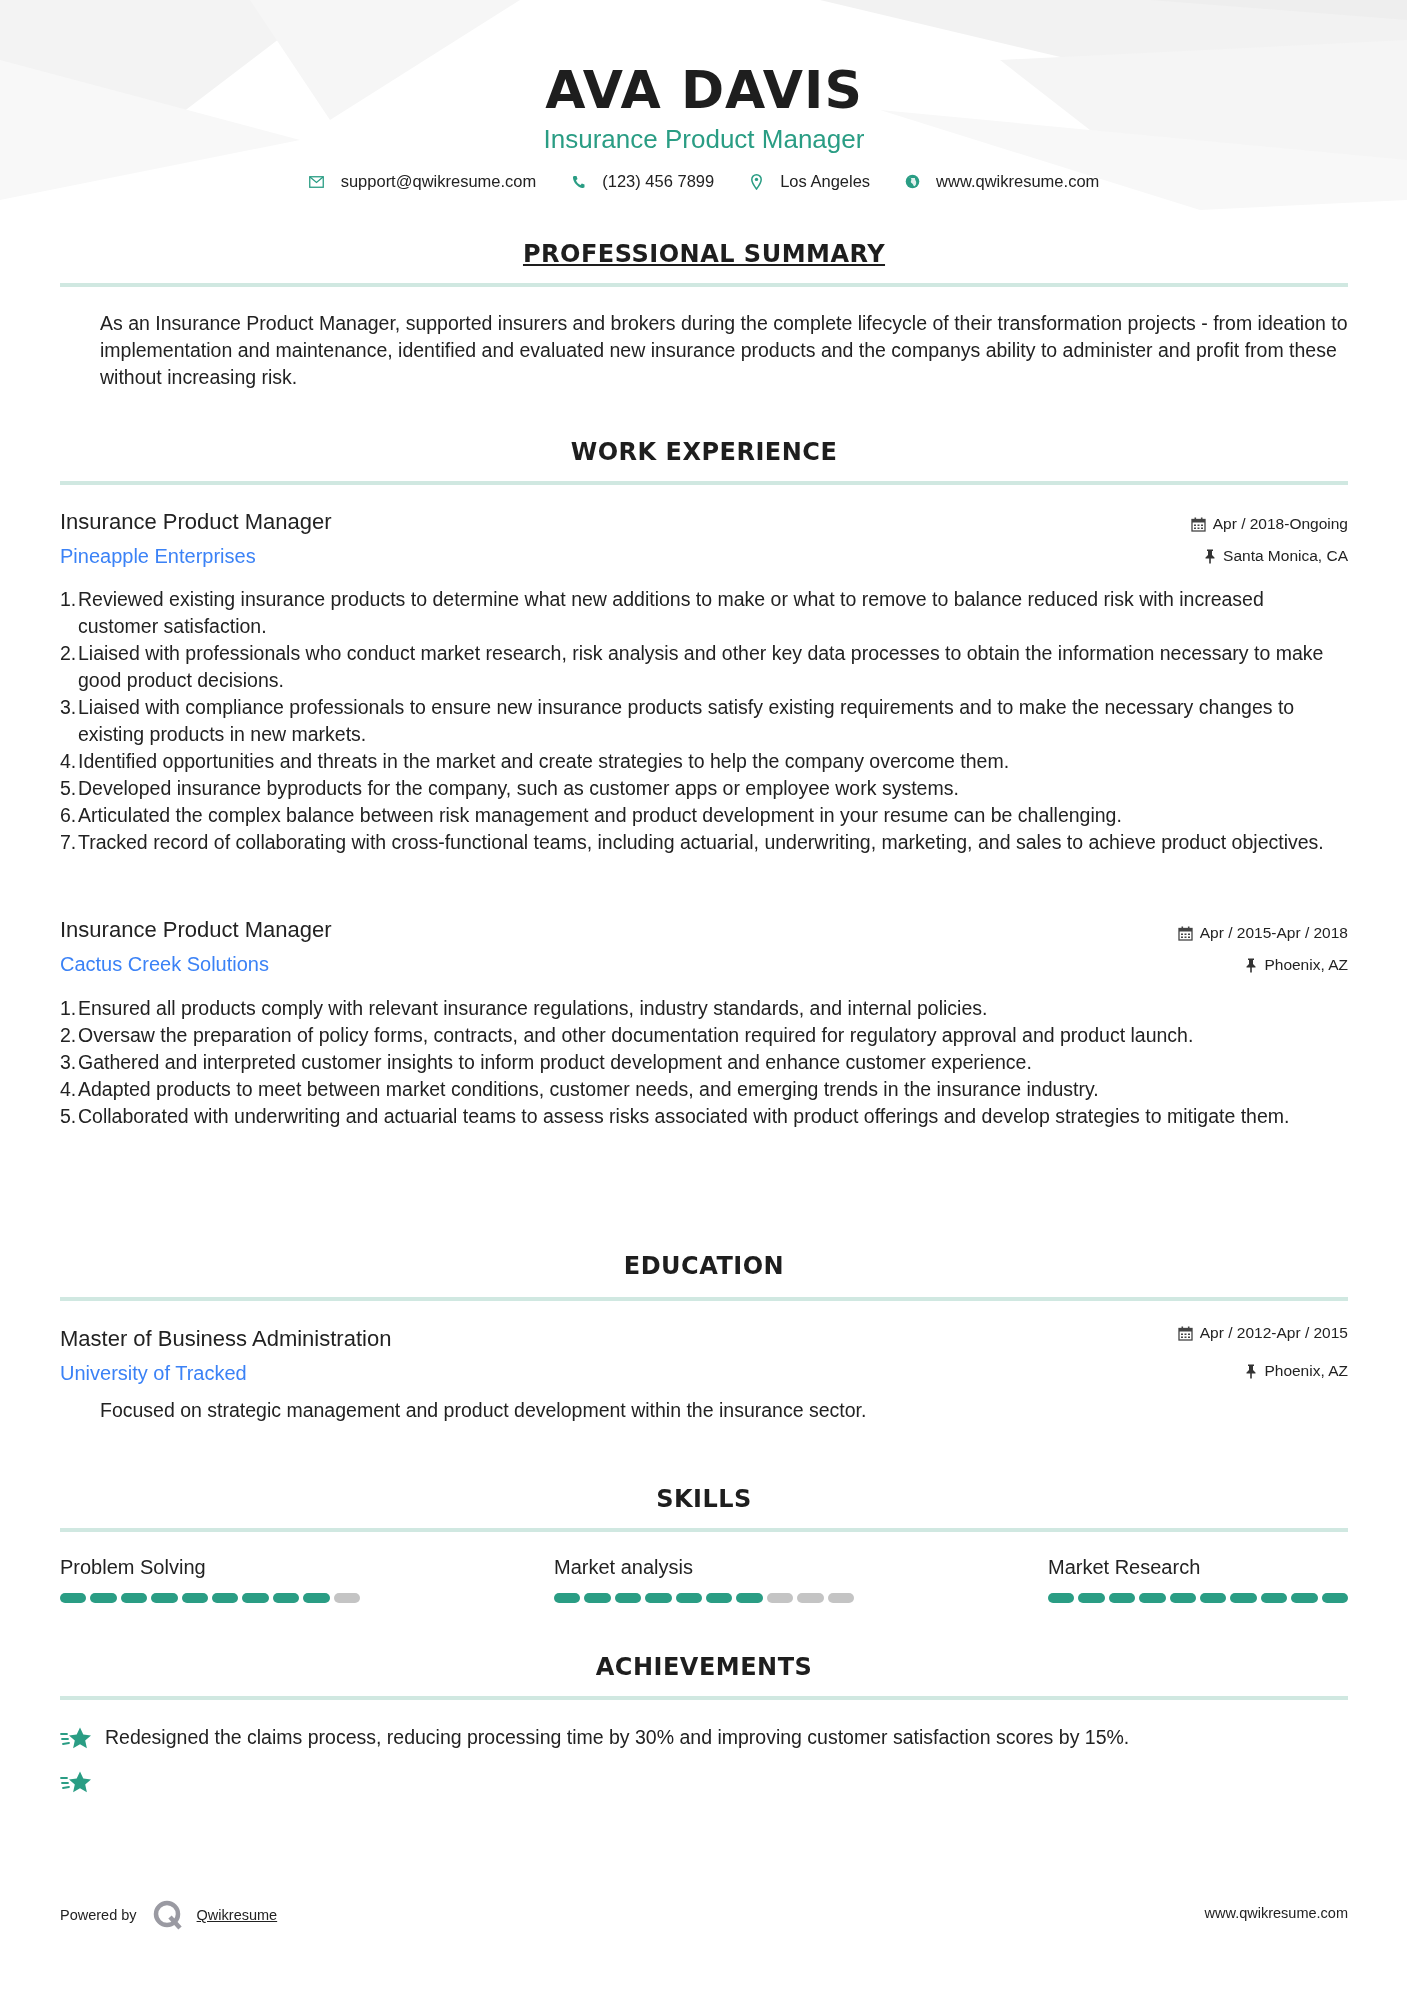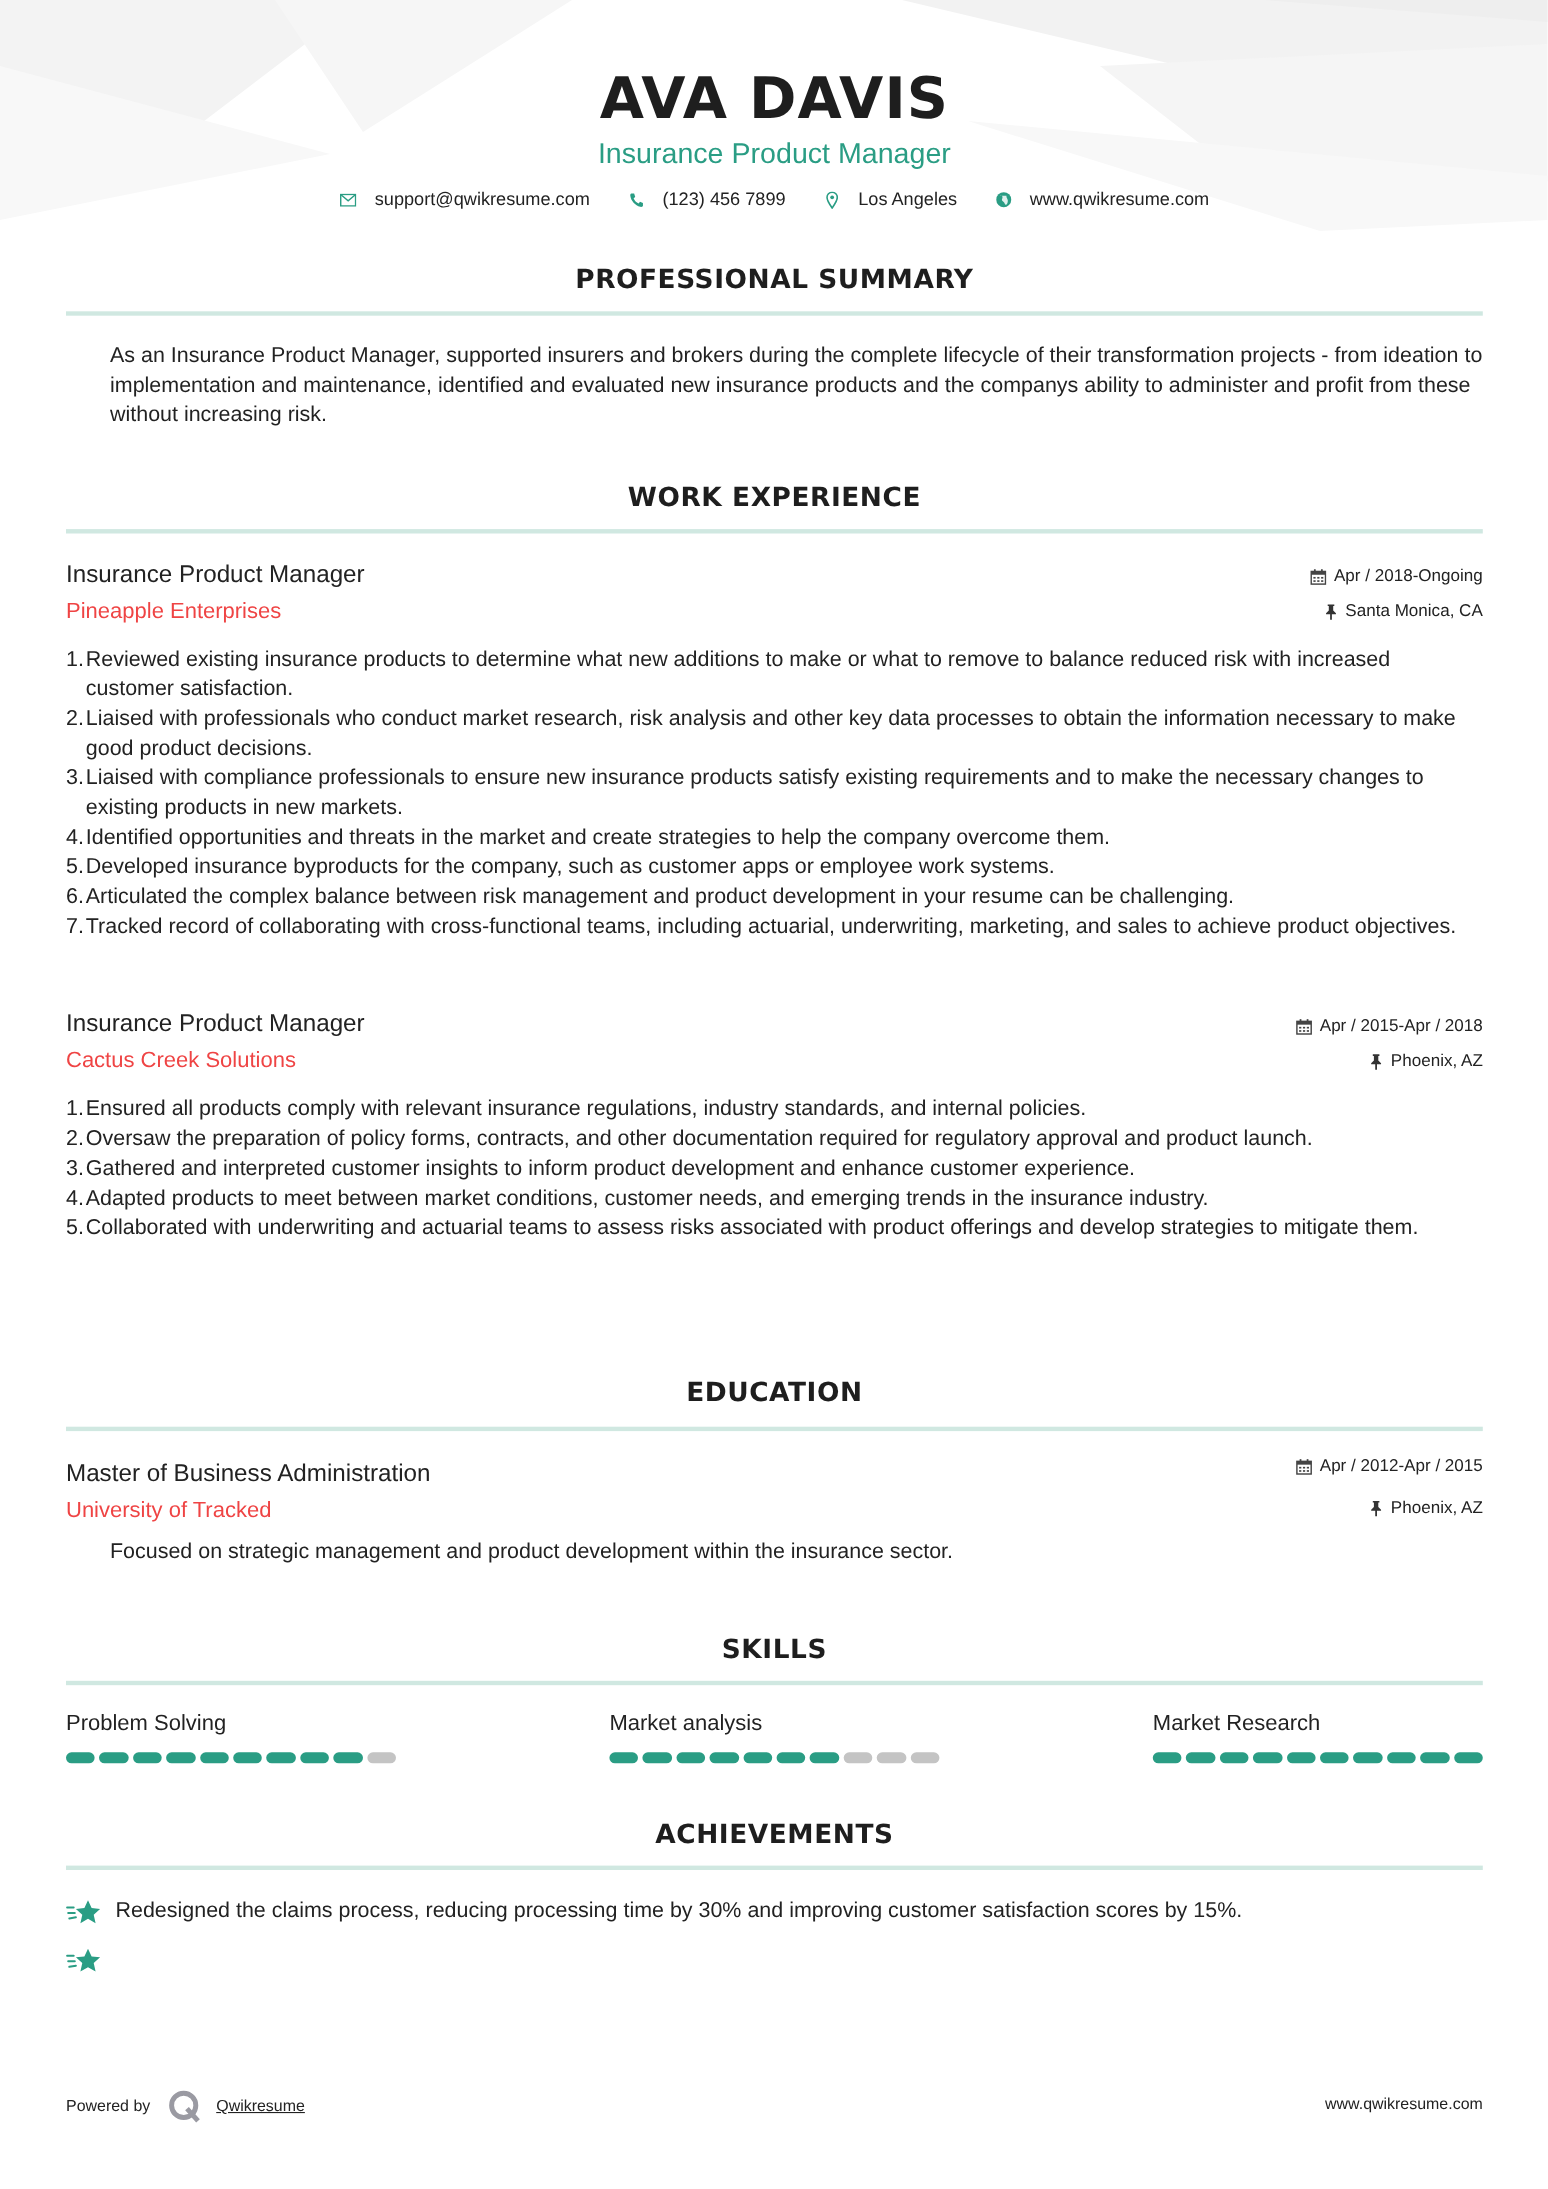--- a/index.html
+++ b/index.html
@@ -22,21 +22,21 @@
 
   .section-title {
     position: absolute; left: 0; width: 1288px; text-align: center;
     font-family: "DejaVu Sans", sans-serif; font-size: 24px; font-weight: bold; letter-spacing: 0.5px; color: #1e1e1e;
   }
   .rule { position: absolute; left: 0; width: 1288px; height: 4px; background: #d0e8e1; }
 
   .para { position: absolute; left: 0; width: 1288px; font-size: 19.5px; line-height: 27px; color: #222; margin-left: 40px; }
 
   .entry-title { position: absolute; left: 0; font-size: 22px; color: #222; }
-  .entry-sub { position: absolute; left: 0; font-size: 20px; color: #ef4444; }
+  .entry-sub { position: absolute; left: 0; font-size: 20px; color: #3b82f6; }
   .meta { position: absolute; right: 0; font-size: 15.5px; color: #222; display: flex; align-items: center; }
   .meta .mi { margin-right: 7px; display: inline-flex; }
 
   ol.list { position: absolute; left: 0; width: 1288px; list-style: none; font-size: 19.5px; line-height: 27px; color: #222; }
   ol.list li { position: relative; padding-left: 18px; }
   ol.list li .num { position: absolute; left: 0; top: 0; }
 
   .skills { position: absolute; left: 0; top: 1553px; width: 1288px; display: flex; justify-content: space-between; }
   .skill { width: 300px; }
   .skill-label { font-size: 20px; color: #222; line-height: 28px; }
@@ -102,21 +102,21 @@
           <svg width="15" height="15" viewBox="0 0 15 15">
               <circle cx="7.5" cy="7.5" r="6.8" fill="#2a9d84"></circle>
               <path d="M4 4 C6 3 7 5 6 7 C5 9 8 9 8.5 11.5 C9 13 10.5 12 11 10 C12 7 9.5 6 10 4 Z" fill="#ffffff" opacity="0.85"></path>
             </svg>
         </span>
         <span>www.qwikresume.com</span>
       </span>
     </div>
   </div>
 
-  <div class="section-title" style="top:240px;">PROFESSIONAL SUMMARY</div>
+  <div class="section-title" style="top:240px;text-decoration:underline;">PROFESSIONAL SUMMARY</div>
   <div class="rule" style="top:283px;"></div>
   <div class="para" style="top:310px;">As an Insurance Product Manager, supported insurers and brokers during the complete lifecycle of their transformation projects - from ideation to implementation and maintenance, identified and evaluated new insurance products and the companys ability to administer and profit from these without increasing risk.</div>
 
   <div class="section-title" style="top:438px;">WORK EXPERIENCE</div>
   <div class="rule" style="top:481px;"></div>
 
   <div class="entry-title" style="top:509px;">Insurance Product Manager</div>
   <div class="entry-sub" style="top:545px;">Pineapple Enterprises</div>
   <div class="meta" style="top:515px;">
     <span class="mi">

